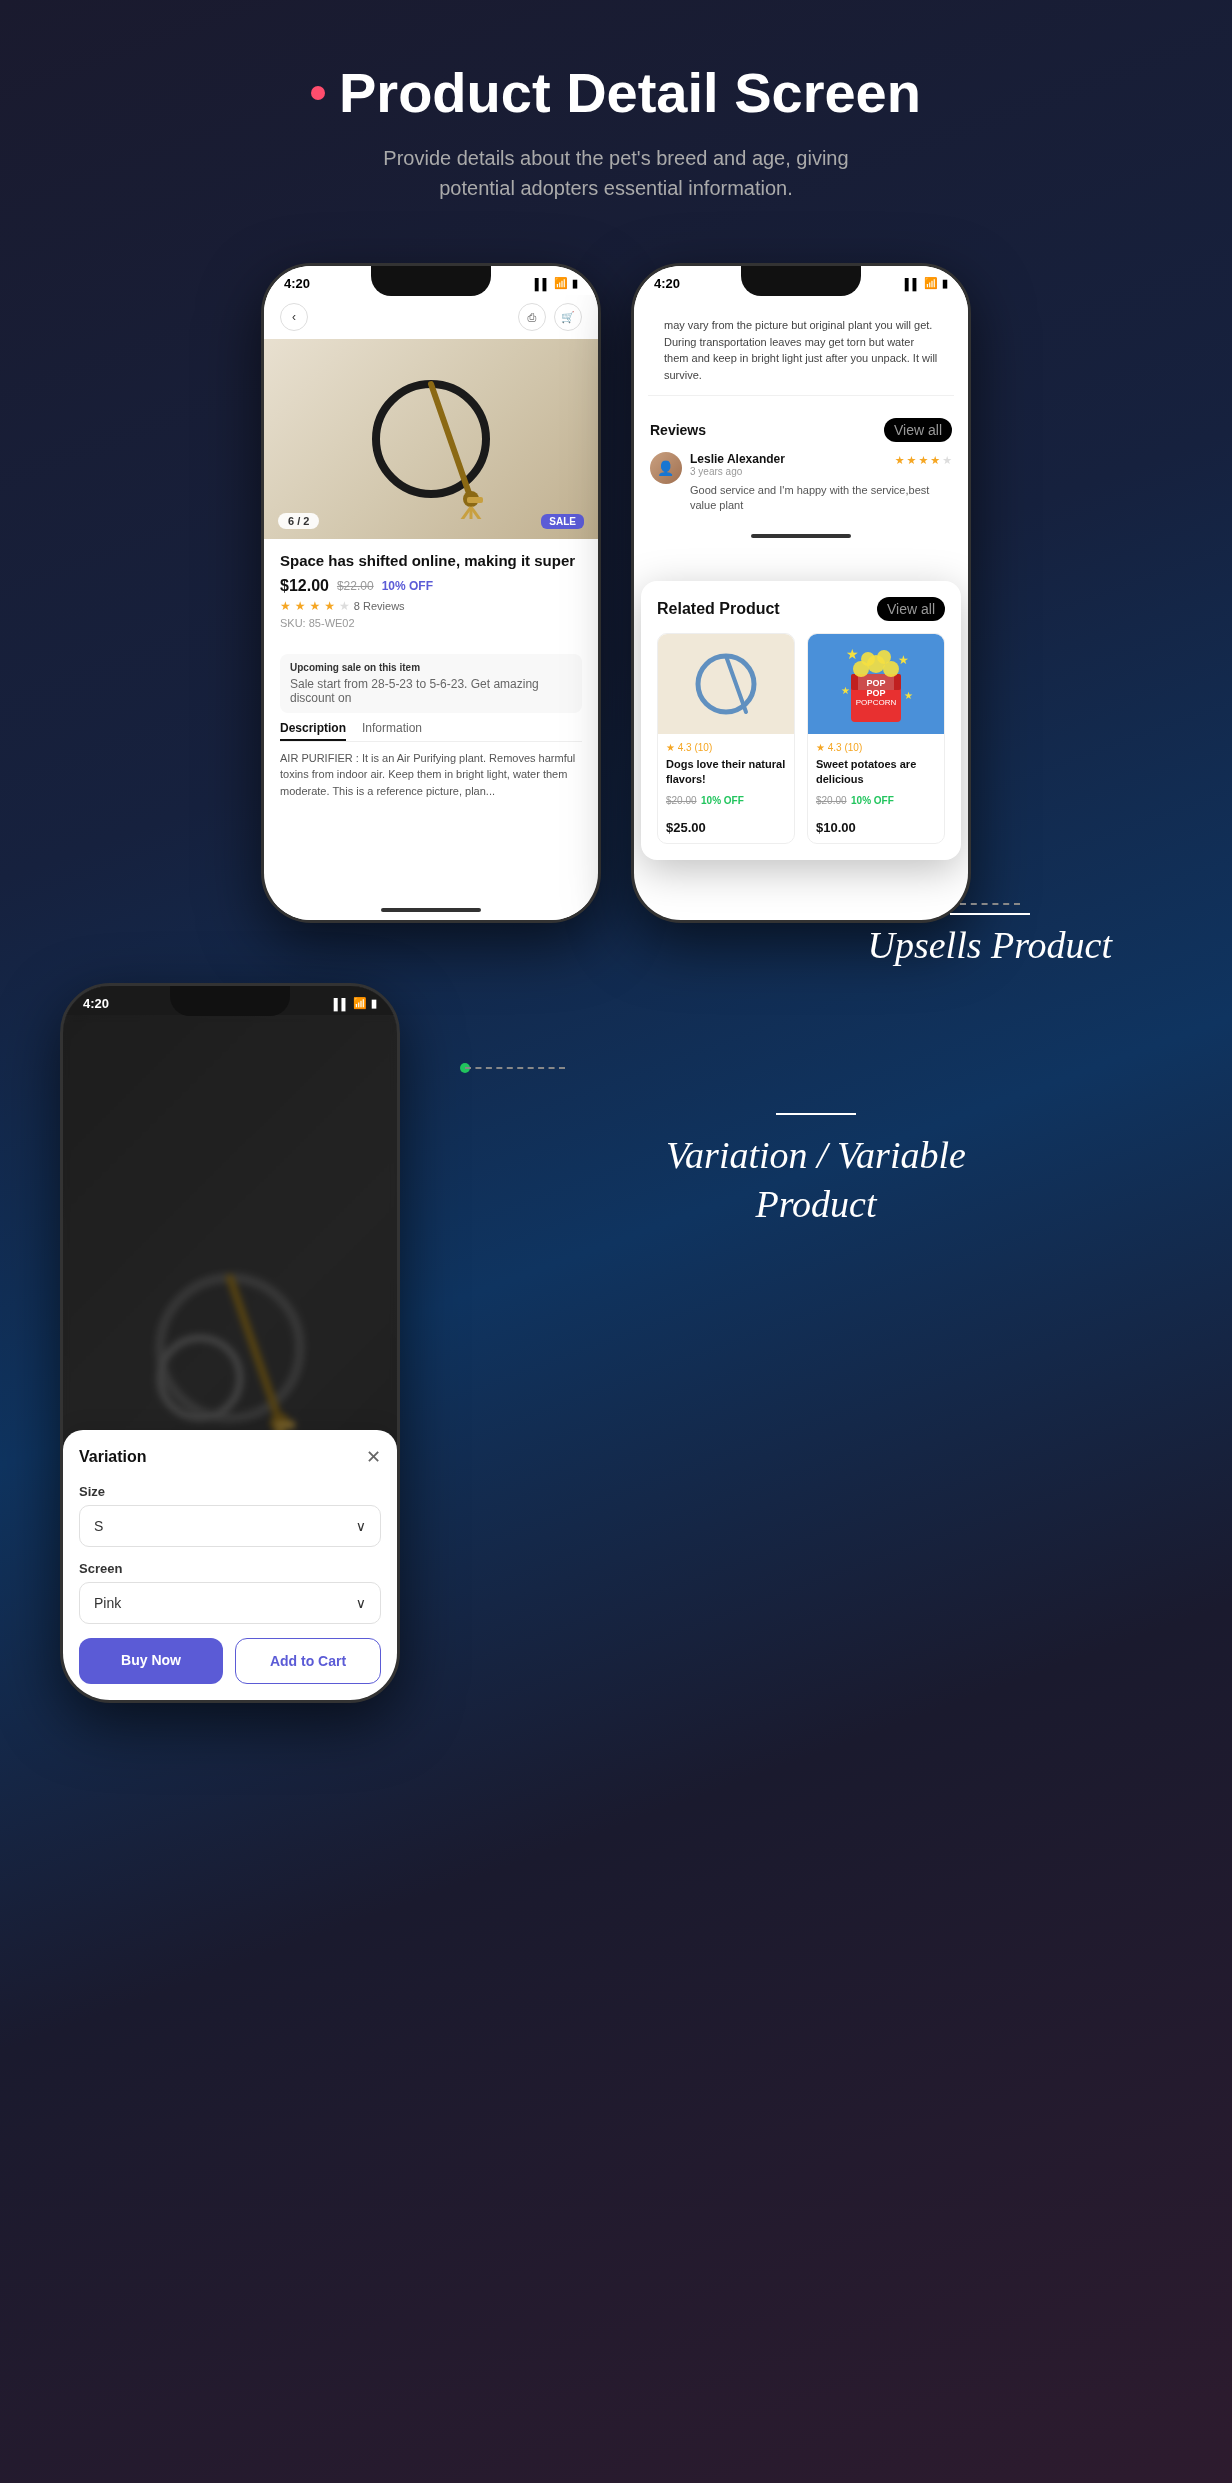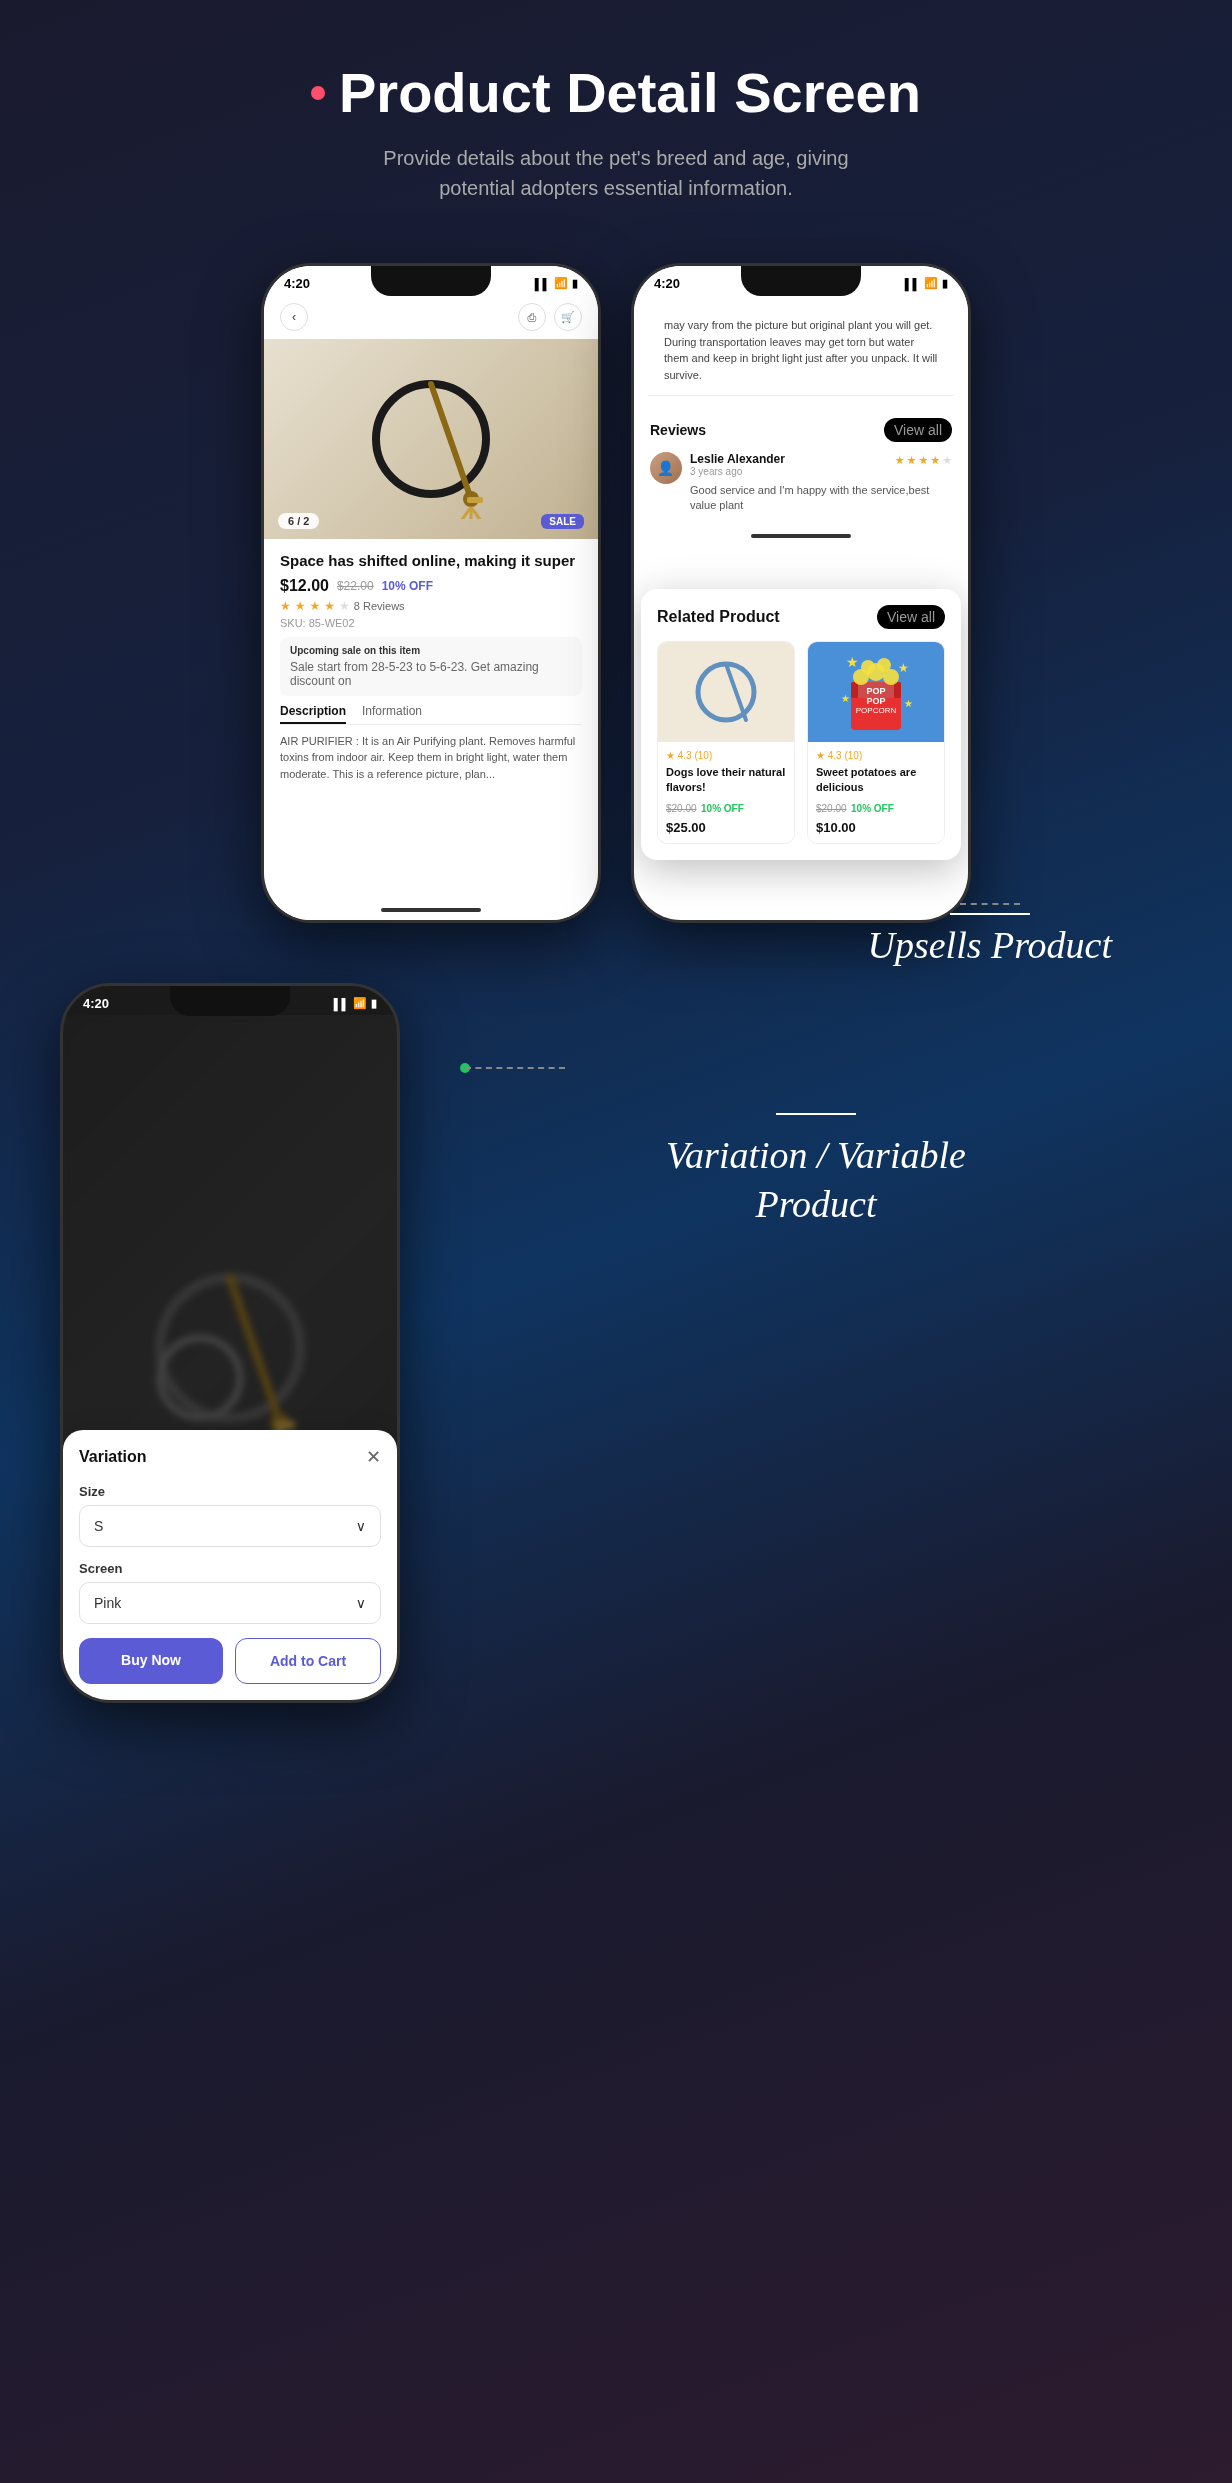--- a/index.html
+++ b/index.html
@@ -204,21 +204,21 @@
     .price-original { font-size: 12px; color: #999; text-decoration: line-through; }
     .price-discount { font-size: 12px; color: #5b5bd6; font-weight: 600; }
     .stars-row {
       display: flex;
       align-items: center;
       gap: 4px;
       margin-bottom: 4px;
     }
     .star { color: #f5a623; font-size: 12px; }
     .reviews-text { font-size: 11px; color: #666; }
-    .sku-text { font-size: 11px; color: #999; margin-bottom: 8px; }
+    .sku-text { font-size: 11px; color: #999; margin-bottom: 25px; }
 
     .sale-notice {
       background: #f8f8f8;
       border-radius: 8px;
       padding: 8px 10px;
       margin-bottom: 8px;
     }
     .sale-notice-title { font-size: 10px; color: #333; font-weight: 600; margin-bottom: 4px; }
     .sale-notice-text { font-size: 12px; color: #666; }
 
@@ -304,21 +304,21 @@
       display: flex;
       align-items: center;
       justify-content: center;
       overflow: hidden;
     }
     .related-card-image.bg-beige { background: #f0e8d8; }
     .related-card-image.bg-blue { background: #4a90d9; }
     .related-card-info { padding: 8px; }
     .related-rating { font-size: 10px; color: #f5a623; margin-bottom: 4px; }
     .related-name { font-size: 11px; font-weight: 600; color: #111; margin-bottom: 4px; line-height: 1.3; }
-    .related-prices { margin-bottom: 4px; }
+    .related-prices { margin-bottom: 12px; }
     .related-original { font-size: 10px; color: #999; text-decoration: line-through; }
     .related-discount { font-size: 10px; color: #22c55e; font-weight: 600; }
     .related-price { font-size: 13px; font-weight: 700; color: #111; }
 
     .phone-frame-bottom {
       width: 340px;
       height: 720px;
     }
 
     

